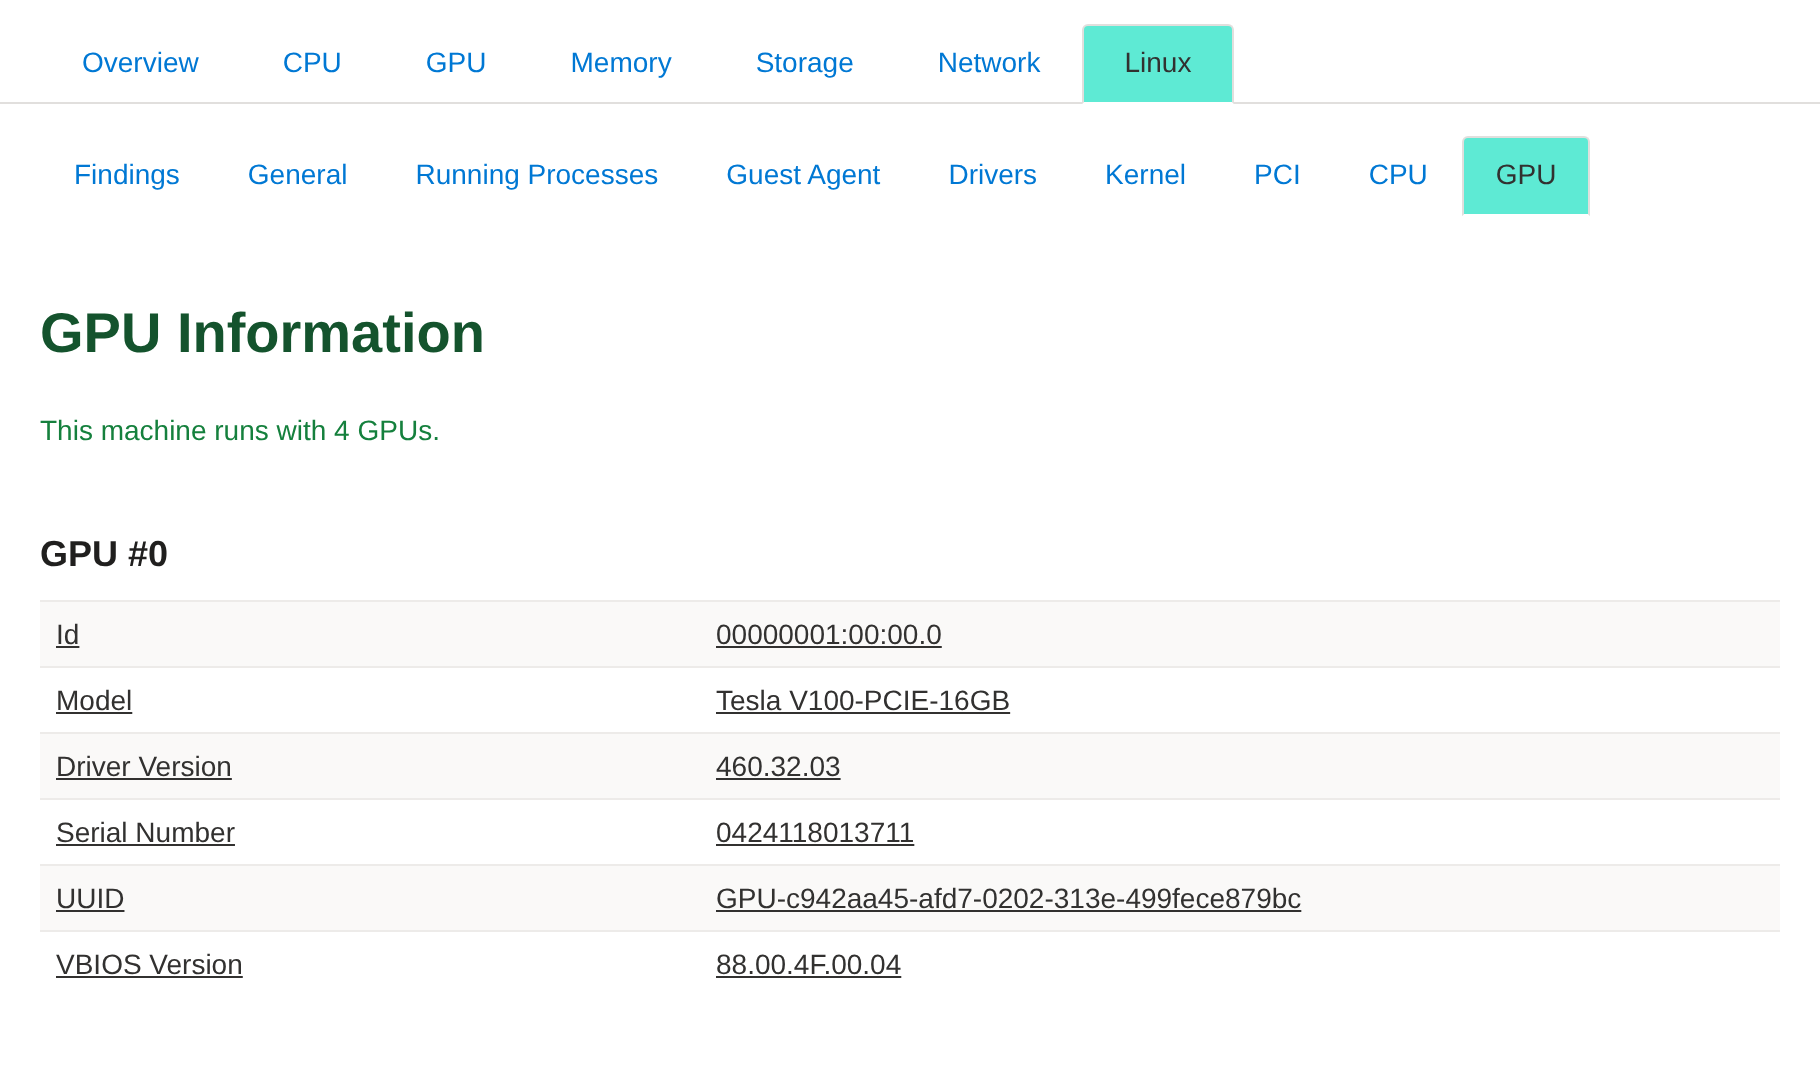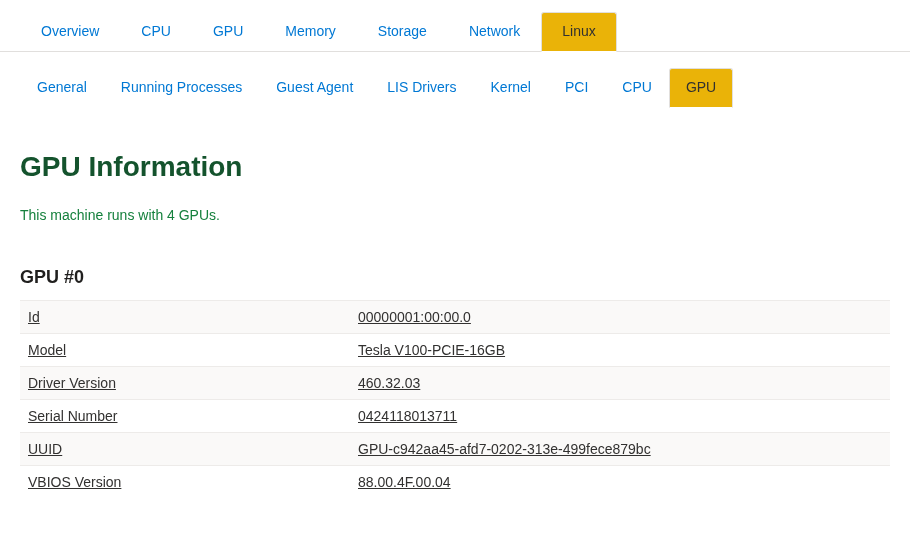--- a/index.html
+++ b/index.html
@@ -35,21 +35,21 @@
       border: 1px solid transparent;
       border-bottom: none;
       font-size: 14px;
     }
     .tab.active {
       color: #323130;
       border: 1px solid #e1dfdd;
       border-bottom: 1px solid #fff;
       border-radius: 3px 3px 0 0;
       margin-bottom: -1px;
-      background: #eab308;
+      background: #5eead4;
     }
     .tabs.secondary .tab {
       padding: 10px 16px 12px 16px;
     }
     .content {
       padding: 20px 20px 0 20px;
     }
     h1 {
       font-size: 28px;
       font-weight: 600;
@@ -102,24 +102,25 @@
     <div class="tab">Overview</div>
     <div class="tab">CPU</div>
     <div class="tab">GPU</div>
     <div class="tab">Memory</div>
     <div class="tab">Storage</div>
     <div class="tab">Network</div>
     <div class="tab active">Linux</div>
   </div>
 
 <div class="tabs secondary" id="secondary-tabs">
+    <div class="tab">Findings</div>
     <div class="tab">General</div>
     <div class="tab">Running Processes</div>
     <div class="tab">Guest Agent</div>
-    <div class="tab">LIS Drivers</div>
+    <div class="tab">Drivers</div>
     <div class="tab">Kernel</div>
     <div class="tab">PCI</div>
     <div class="tab">CPU</div>
     <div class="tab active">GPU</div>
   </div>
 
 <div class="content">
   <h1>GPU Information</h1>
   <p class="subtitle">This machine runs with 4 GPUs.</p>
 

